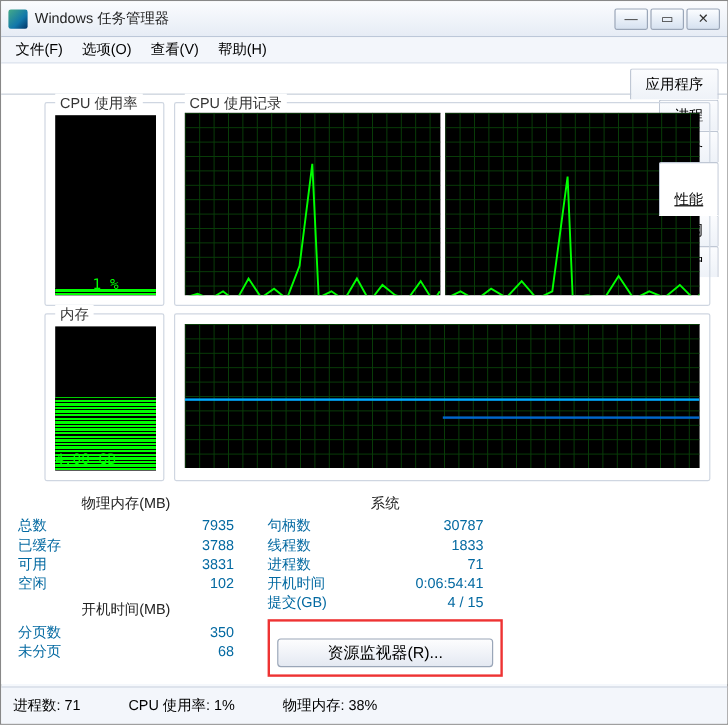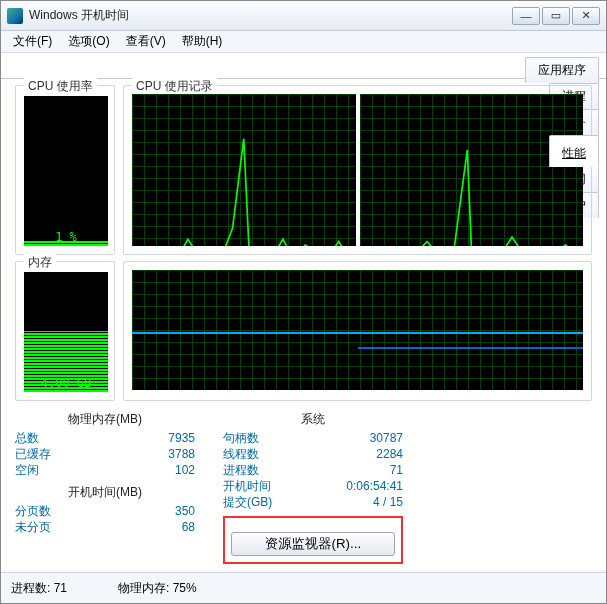--- a/index.html
+++ b/index.html
@@ -7,51 +7,51 @@
 .window { width: 607px; height: 604px; border: 1px solid #888; background: linear-gradient(#fdfdfe,#e8eef7 30px,#f5f8fc 30px); position: relative; }
 .titlebar { height: 30px; display: flex; align-items: center; padding: 0 6px; background: linear-gradient(#fbfcfe,#e6ecf5); border-bottom: 1px solid #bcc7d8; }
 .titlebar .icon { width: 16px; height: 16px; margin-right: 6px; background: linear-gradient(135deg,#4a8,#17a 60%,#036); border-radius: 2px; }
 .titlebar .title { flex: 1; color: #222; }
 .winbtns { display: flex; gap: 2px; }
 .winbtn { width: 28px; height: 18px; border: 1px solid #9aa6b8; border-radius: 2px; background: linear-gradient(#fbfdff,#d6e1f0); display: flex; align-items: center; justify-content: center; font-size: 11px; color: #333; cursor: default; }
 .menubar { height: 22px; display: flex; align-items: center; padding: 0 4px; background: #f3f6fb; border-bottom: 1px solid #d6dde8; }
 .menuitem { padding: 2px 8px; color: #000000; }
 .tabbar { height: 26px; display: flex; align-items: flex-end; padding: 4px 8px 0 8px; background: #fff; border-bottom: 1px solid #bfc7d4; gap: 0; flex-direction: column; }
 .tab { padding: 4px 12px; border: 1px solid #bfc7d4; border-bottom: none; background: linear-gradient(#fbfcfe,#eef2f8); border-radius: 2px 2px 0 0; margin-right: -1px; position: relative; }
-.tab.active { background: #fff; border-bottom: 1px solid #fff; margin-bottom: -1px; z-index: 2; padding-top: 9px; text-decoration: underline; }
+.tab.active { background: #fff; border-bottom: 1px solid #fff; margin-bottom: -1px; z-index: 2; padding-top: 22px; text-decoration: underline; }
 .content { padding: 6px 14px; background: #fff; }
-.row { display: flex; gap: 8px; }
+.row { display: flex; gap: 8px; margin-left: 22px; }
 .group { border: 1px solid #cfd6e1; border-radius: 2px; padding: 8px 8px 6px 8px; position: relative; margin-bottom: 6px; }
 .group > .legend { position: absolute; top: -8px; left: 8px; background: #fff; padding: 0 4px; color: #333; font-size: 12px; }
 .meter { width: 100px; }
 .meter-box { width: 84px; height: 150px; background: #000; position: relative; margin: 2px auto 2px auto; }
 .meter-fill { position: absolute; bottom: 0; left: 0; right: 0; background: repeating-linear-gradient(to top,#0f0 0,#0f0 2px,#000 2px,#000 3px); }
 .graph-area { flex: 1; }
 .graph-row { display: flex; gap: 4px; }
 .graph { flex: 1; height: 152px; background: #000; position: relative; overflow: hidden; }
 .graph.short { height: 120px; }
 .grid { position: absolute; inset: 0; background-image: linear-gradient(#083d08 1px,transparent 1px),linear-gradient(90deg,#083d08 1px,transparent 1px); background-size: 12px 12px; }
 .cpu-line { position: absolute; inset: 0; }
 .mem-line { position: absolute; left: 0; right: 0; top: 52%; height: 2px; background: #0af; }
 .mem-line2 { position: absolute; left: 0; right: 0; top: 64%; height: 2px; background: #06c; }
 .stats { display: flex; gap: 28px; padding-top: 4px; }
 .stat-col { }
 .stat-title { color: #222; margin-bottom: 2px; text-align: center; }
 .stat-row { display: flex; justify-content: space-between; width: 180px; color: #0369a1; line-height: 16px; }
-.resmon-btn { width: 164px; height: 24px; border: 1px solid #9aa6b8; background: linear-gradient(#fdfdfe,#e4e9f2); border-radius: 3px; margin-top: 8px; cursor: default; }
+.resmon-btn { width: 180px; height: 24px; border: 1px solid #9aa6b8; background: linear-gradient(#fdfdfe,#e4e9f2); border-radius: 3px; margin-top: 8px; cursor: default; }
 .resmon-wrap { border: 2px solid #e33; padding: 6px; display: inline-block; margin-top: 6px; }
-.statusbar { position: absolute; bottom: 0; left: 0; right: 0; height: 22px; border-top: 1px solid #cfd6e1; background: #f3f6fb; display: flex; align-items: center; padding: 15px 10px; gap: 51px; }
+.statusbar { position: absolute; bottom: 0; left: 0; right: 0; height: 22px; border-top: 1px solid #cfd6e1; background: #f3f6fb; display: flex; align-items: center; padding: 15px 10px; gap: 40px; }
 </style>
 </head>
 <body>
 
 <div class="window">
   <div class="titlebar">
     <div class="icon"></div>
-    <div class="title">Windows 开机时间</div>
+    <div class="title">Windows 任务管理器</div>
     <div class="winbtns">
       <div class="winbtn">—</div>
       <div class="winbtn">▭</div>
       <div class="winbtn">✕</div>
     </div>
   </div>
 
   <div class="menubar">
     <div class="menuitem">文件(F)</div>
     <div class="menuitem">选项(O)</div>
@@ -95,21 +95,21 @@
           </div>
         </div>
       </div>
     </div>
 
     <div class="row">
       <div class="group meter">
         <div class="legend">内存</div>
         <div class="meter-box" style="height:120px">
           <div class="meter-fill" style="height:51%"></div>
-          <div style="position:absolute;bottom:2px;left:0;right:0;text-align:center;color:#0f0;font-family:Consolas,monospace">4.00 GB</div>
+          <div style="position:absolute;bottom:2px;left:0;right:0;color:#0f0;font-family:Consolas,monospace">4.00 GB</div>
         </div>
       </div>
       <div class="group graph-area">
         <div class="graph short">
           <div class="grid"></div>
           <div class="mem-line"></div>
           <div class="mem-line2" style="width:50%;left:50%"></div>
         </div>
       </div>
     </div>
@@ -117,20 +117,24 @@
     <div class="stats">
       <div class="stat-col">
         <div class="stat-title">物理内存(MB)</div>
         <div class="stat-row">
             <span>总数</span>
             <span>7935</span>
           </div>
         <div class="stat-row">
             <span>已缓存</span>
             <span>3788</span>
+          </div>
+        <div class="stat-row">
+            <span>可用</span>
+            <span>3831</span>
           </div>
         <div class="stat-row">
             <span>空闲</span>
             <span>102</span>
           </div>
         <div style="height:6px"></div>
         <div class="stat-title">开机时间(MB)</div>
         <div class="stat-row stat-small">
             <span>分页数</span>
             <span>350</span>
@@ -141,21 +145,21 @@
           </div>
       </div>
       <div class="stat-col">
         <div class="stat-title">系统</div>
         <div class="stat-row">
             <span>句柄数</span>
             <span>30787</span>
           </div>
         <div class="stat-row">
             <span>线程数</span>
-            <span>2284</span>
+            <span>1833</span>
           </div>
         <div class="stat-row">
             <span>进程数</span>
             <span>71</span>
           </div>
         <div class="stat-row">
             <span>开机时间</span>
             <span>0:06:54:41</span>
           </div>
         <div class="stat-row">
@@ -165,15 +169,16 @@
         <div class="resmon-wrap">
           <button class="resmon-btn">资源监视器(R)...</button>
         </div>
       </div>
     </div>
 
   </div>
 
   <div class="statusbar">
     <span>进程数: 71</span>
-    <span>物理内存: 75%</span>
+    <span>CPU 使用率: 1%</span>
+    <span>物理内存: 38%</span>
   </div>
 </div>
 
 </body></html>

